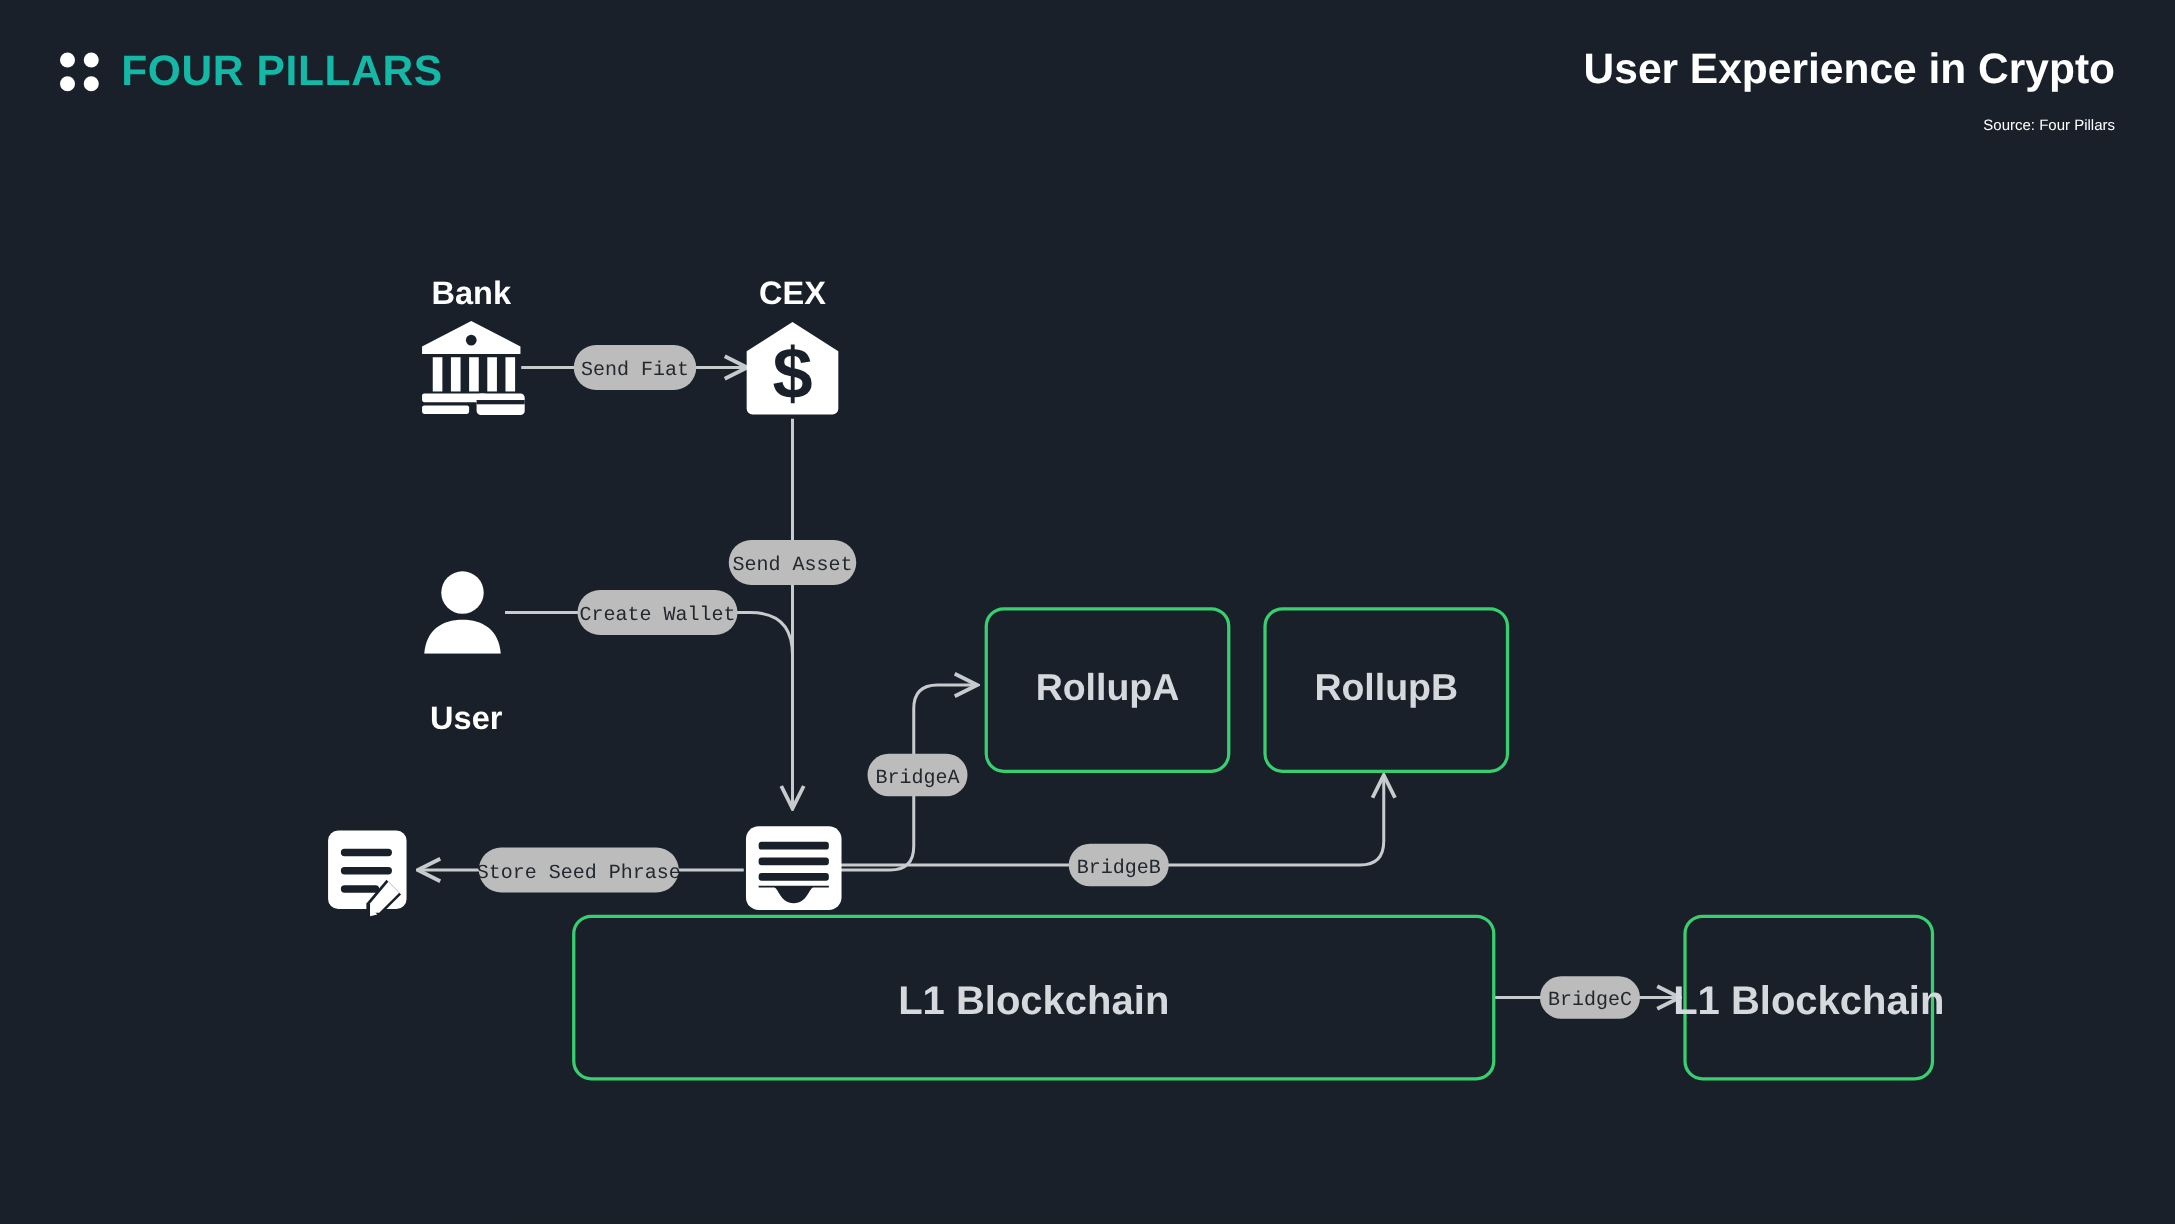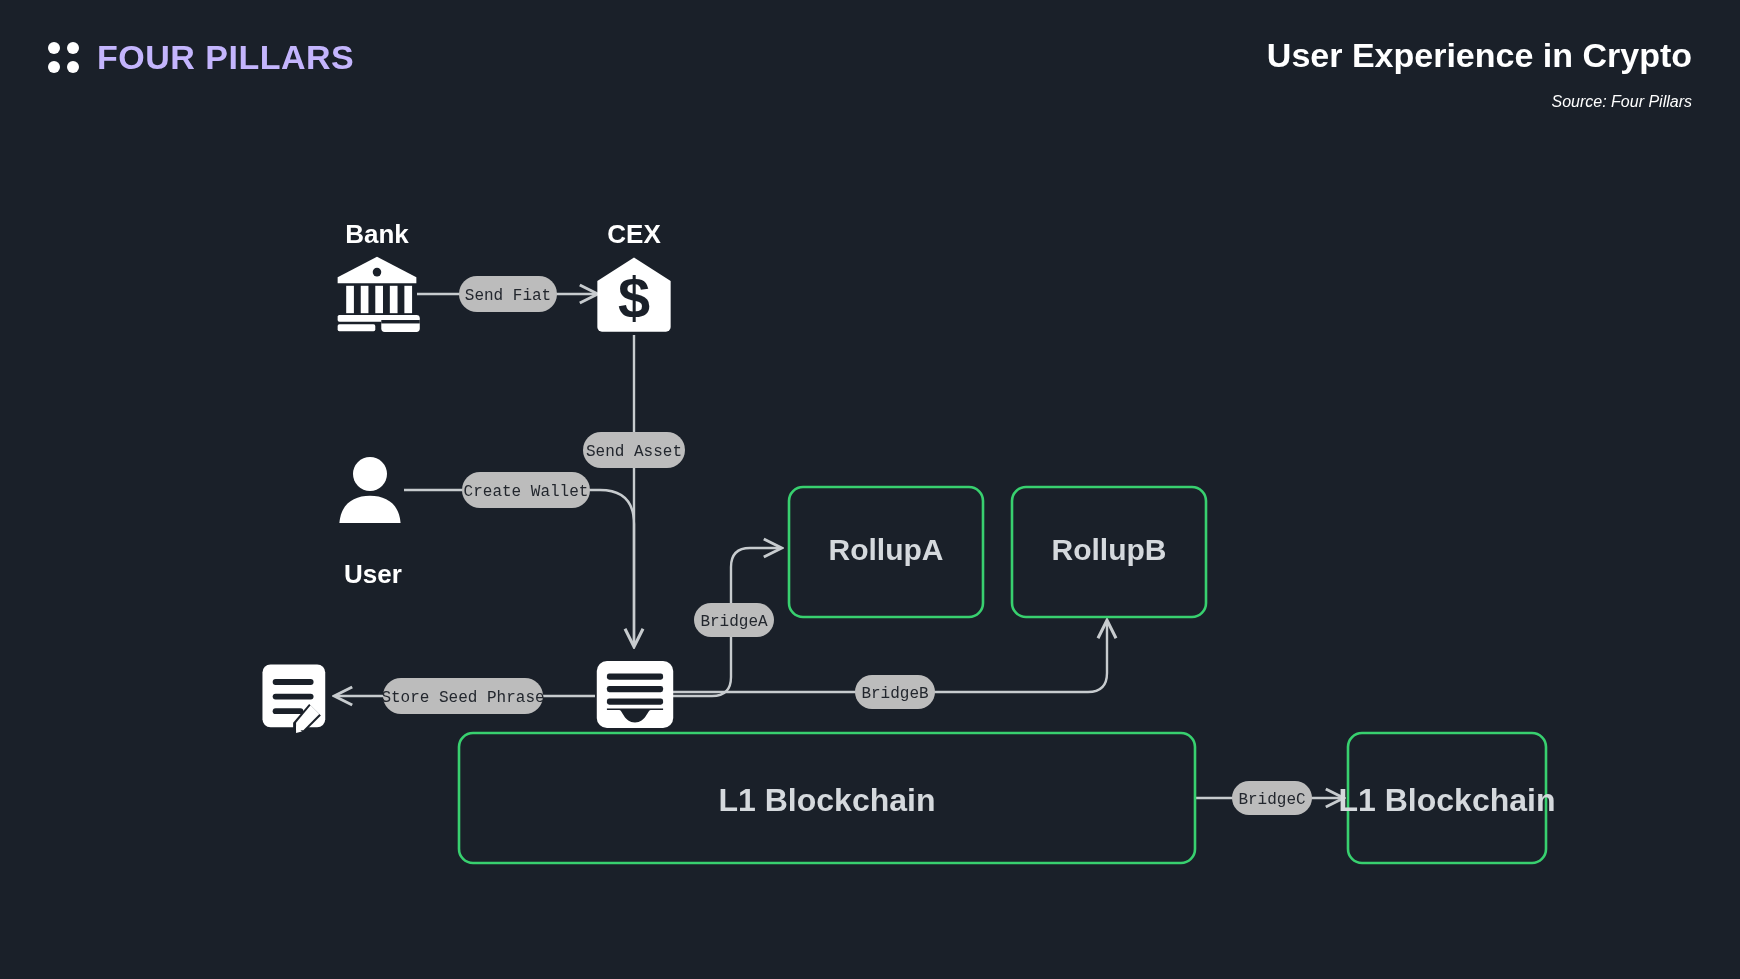--- a/index.html
+++ b/index.html
@@ -18,31 +18,31 @@
     display:flex;align-items:center;gap:18px;
   }
   .brand-dots{
     display:grid;grid-template-columns:12px 12px;grid-template-rows:12px 12px;
     gap:7px;
   }
   .brand-dots span{
     display:block;width:12px;height:12px;border-radius:50%;background:#ffffff;
   }
   .brand-name{
-    color:#c4b5fd;font-size:34px;font-weight:bold;letter-spacing:0.5px;
+    color:#14b8a6;font-size:34px;font-weight:bold;letter-spacing:0.5px;
     line-height:1;white-space:nowrap;
   }
   .title{
     position:absolute;right:48px;top:36px;
     color:#ffffff;font-size:34px;font-weight:bold;
     white-space:nowrap;
   }
   .subtitle{
     position:absolute;right:48px;top:93px;
-    color:#ffffff;font-size:16px;font-style:italic;text-align:right;
+    color:#ffffff;font-size:12px;text-align:right;
     white-space:nowrap;
     margin-left:18px;
   }
   svg.canvas{position:absolute;left:0;top:0;}
   .node-label{
     font-family:"Liberation Sans", sans-serif;
     font-weight:bold;fill:#d5d9dd;
   }
   .icon-label{
     font-family:"Liberation Sans", sans-serif;

